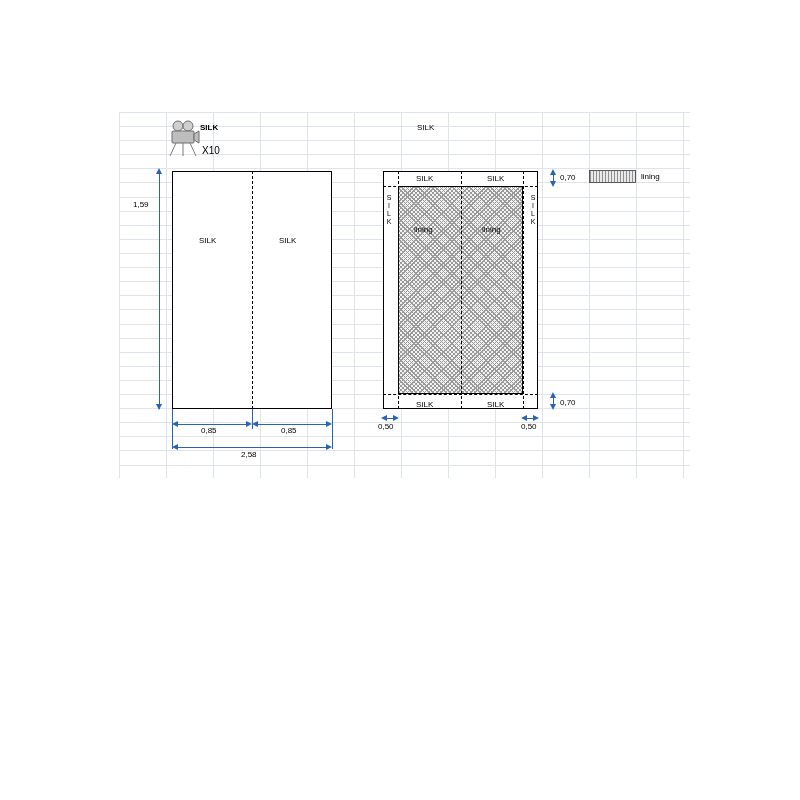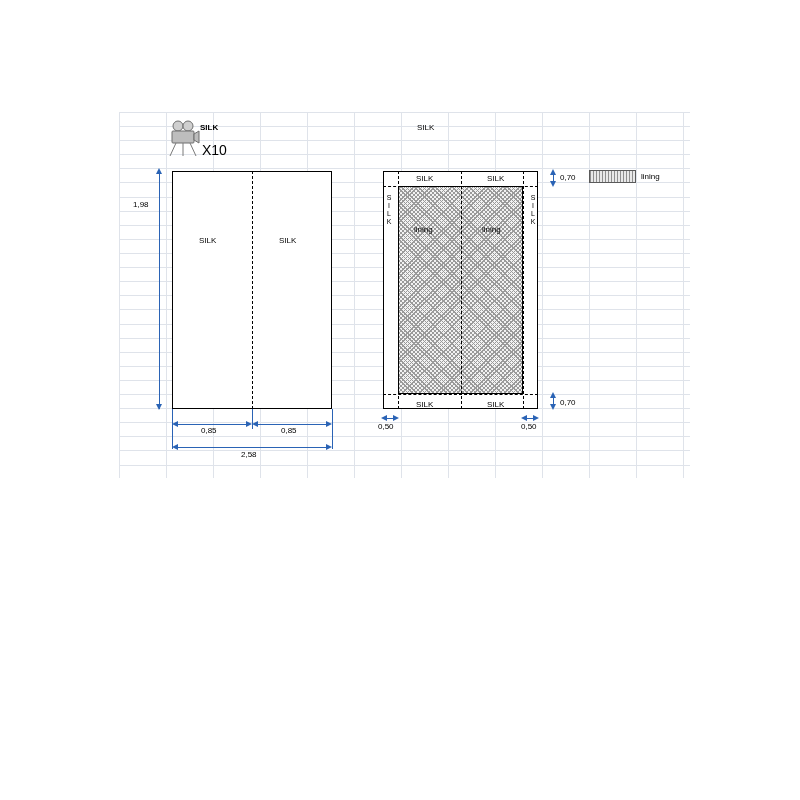--- a/index.html
+++ b/index.html
@@ -122,32 +122,32 @@
       <circle cx="22" cy="8" r="5" fill="#cfcfcf"></circle>
       <rect x="6" y="13" width="22" height="12" rx="1" fill="#bdbdbd"></rect>
       <path d="M28 16 l5 -3 v12 l-5 -3 z" fill="#bdbdbd"></path>
       <path d="M10 25 l-6 13" stroke="#7a7a7a" fill="none"></path>
       <path d="M24 25 l6 13" stroke="#7a7a7a" fill="none"></path>
       <path d="M17 25 l0 13" stroke="#7a7a7a" fill="none"></path>
     </g>
   </svg>
 
   <div class="lbl b" style="left:200px;top:123px;">SILK</div>
-  <div class="lbl" style="left:202px;top:146px;font-size:14px;">X10</div>
+  <div class="lbl" style="left:202px;top:146px;font-size:10px;">X10</div>
 
   <div class="panel-front" style="left:172px;top:171px;width:160px;height:238px;"></div>
   <div class="dash-v" style="left:252px;top:171px;height:238px;"></div>
 
   <div class="lbl" style="left:199px;top:236px;">SILK</div>
   <div class="lbl" style="left:279px;top:236px;">SILK</div>
 
   <div class="dimline-v" style="left:159px;top:173px;height:236px;"></div>
   <div class="arrow arr-u" style="left:156px;top:168px;"></div>
   <div class="arrow arr-d" style="left:156px;top:404px;"></div>
-  <div class="dimtext" style="left:133px;top:200px;">1,98</div>
+  <div class="dimtext" style="left:133px;top:200px;">1,59</div>
 
   <div class="tick" style="left:172px;top:409px;height:20px;"></div>
   <div class="tick" style="left:252px;top:409px;height:20px;"></div>
   <div class="tick" style="left:332px;top:409px;height:20px;"></div>
   <div class="dimline-h" style="left:174px;top:424px;width:76px;"></div>
   <div class="arrow arr-l" style="left:172px;top:421px;"></div>
   <div class="arrow arr-r" style="left:246px;top:421px;"></div>
   <div class="dimtext" style="left:201px;top:426px;">0,85</div>
 
   <div class="dimline-h" style="left:254px;top:424px;width:76px;"></div>

